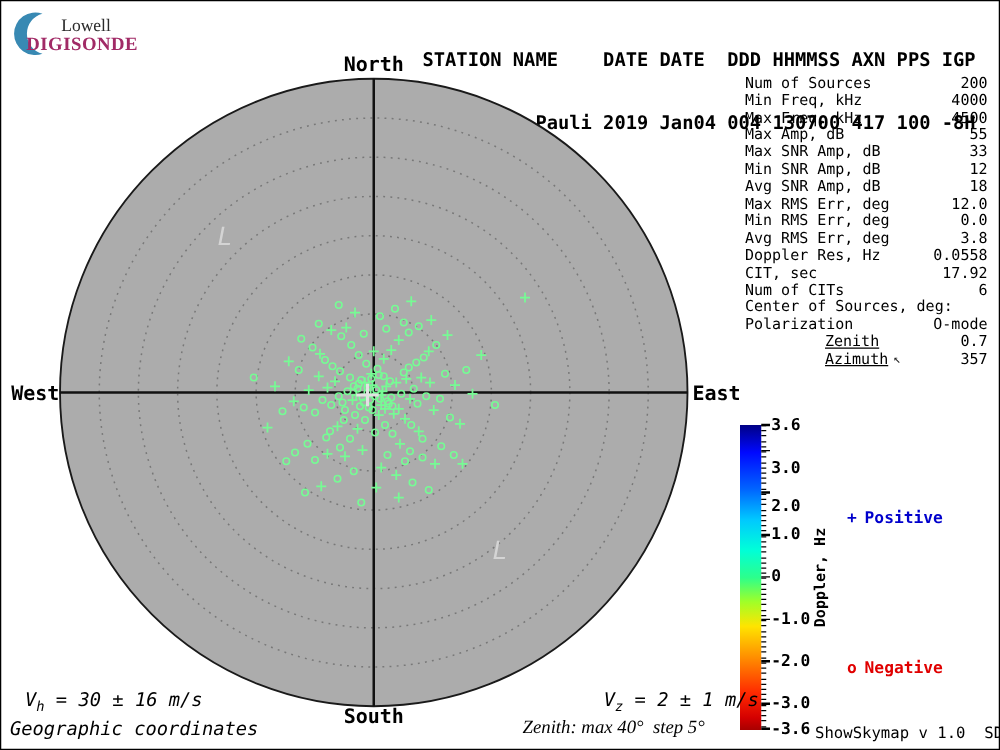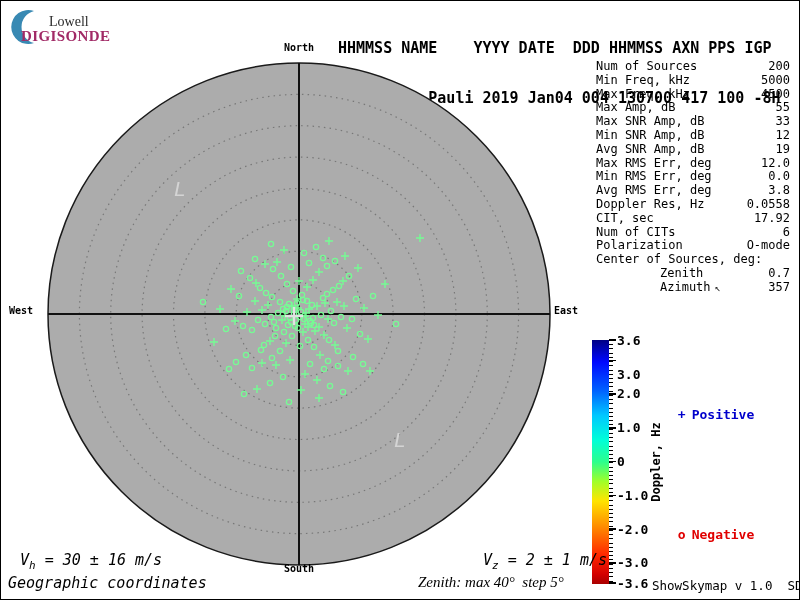--- a/index.html
+++ b/index.html
@@ -17,25 +17,25 @@
   .logo .digisonde{position:absolute;left:11px;top:21px;font-family:"Liberation Serif","DejaVu Serif",serif;font-weight:bold;font-size:15px;color:#a12a66;letter-spacing:0.4px;}
 
   
   .hdr{position:absolute;left:338px;top:7px;font-weight:bold;font-size:15px;line-height:16.5px;white-space:pre;}
 
   
   .params{position:absolute;left:596px;top:60px;width:194px;font-size:12px;line-height:13.8px;}
   .prow{display:flex;white-space:pre;}
   .prow .lab{flex:0 0 auto;}
   .prow .val{margin-left:auto;text-align:right;}
-  .prow.indent .lab{padding-left:64px;}
+  .prow.indent .lab{padding-left:64px;text-decoration:underline;}
   .prow .az-arrow{font-size:10px;padding-left:4px;color:#222;}
 
   
-  .compass{position:absolute;font-weight:bold;font-size:10px;text-align:center;}
+  .compass{position:absolute;font-weight:bold;font-size:16px;text-align:center;}
   .c-north{left:299px;top:42px;transform:translateX(-50%);}
   .c-south{left:299px;top:563px;transform:translateX(-50%);}
   .c-west{left:9px;top:305px;}
   .c-east{left:554px;top:305px;}
 
   
   #plot-svg{position:absolute;left:0;top:0;}
 
   
   .cbar{position:absolute;left:592px;top:340px;width:17px;height:244px;
@@ -70,40 +70,40 @@
 
 <div class="logo">
   <svg width="34" height="40" viewBox="0 0 34 40">
     <path d="M24,3 A17,17 0 1,0 24,35 A16.5,16.5 0 0,1 24,3 Z" fill="#3889b3"></path>
   </svg>
   <span class="lowell">Lowell</span>
   <span class="digisonde">DIGISONDE</span>
 </div>
 
 <div class="hdr">
-  <div>HHMMSS NAME    YYYY DATE  DDD HHMMSS AXN PPS IGP</div>
+  <div>STATION NAME    DATE DATE  DDD HHMMSS AXN PPS IGP</div>
   <div>Cachoeira Pauli 2019 Jan04 004 130700 417 100 -8H</div>
 </div>
 
 <div class="params">
     <div class="prow"><span class="lab">Num of Sources</span><span class="val">200</span></div>
-    <div class="prow"><span class="lab">Min Freq, kHz</span><span class="val">5000</span></div>
+    <div class="prow"><span class="lab">Min Freq, kHz</span><span class="val">4000</span></div>
     <div class="prow"><span class="lab">Max Freq, kHz</span><span class="val">4500</span></div>
     <div class="prow"><span class="lab">Max Amp, dB</span><span class="val">55</span></div>
     <div class="prow"><span class="lab">Max SNR Amp, dB</span><span class="val">33</span></div>
     <div class="prow"><span class="lab">Min SNR Amp, dB</span><span class="val">12</span></div>
-    <div class="prow"><span class="lab">Avg SNR Amp, dB</span><span class="val">19</span></div>
+    <div class="prow"><span class="lab">Avg SNR Amp, dB</span><span class="val">18</span></div>
     <div class="prow"><span class="lab">Max RMS Err, deg</span><span class="val">12.0</span></div>
     <div class="prow"><span class="lab">Min RMS Err, deg</span><span class="val">0.0</span></div>
     <div class="prow"><span class="lab">Avg RMS Err, deg</span><span class="val">3.8</span></div>
     <div class="prow"><span class="lab">Doppler Res, Hz</span><span class="val">0.0558</span></div>
     <div class="prow"><span class="lab">CIT, sec</span><span class="val">17.92</span></div>
     <div class="prow"><span class="lab">Num of CITs</span><span class="val">6</span></div>
+    <div class="prow"><span class="lab">Center of Sources, deg:</span><span class="val"></span></div>
     <div class="prow"><span class="lab">Polarization</span><span class="val">O-mode</span></div>
-    <div class="prow"><span class="lab">Center of Sources, deg:</span><span class="val"></span></div>
     <div class="prow indent"><span class="lab">Zenith</span><span class="val">0.7</span></div>
     <div class="prow indent"><span class="lab">Azimuth</span><span class="az-arrow">↖</span><span class="val">357</span></div>
   </div>
 
 <svg id="plot-svg" width="800" height="600" viewBox="0 0 800 600">
   <circle cx="299" cy="314" r="251" fill="#acacac" stroke="#1a1a1a" stroke-width="1.5"></circle>
   <g fill="none" stroke="#787878" stroke-width="1.2" stroke-dasharray="1.5 4.2">
     <circle cx="299" cy="314" r="31.4"></circle>
     <circle cx="299" cy="314" r="62.8"></circle>
     <circle cx="299" cy="314" r="94.1"></circle>
@@ -342,21 +342,21 @@
     <div class="cb-tick" style="left: 609px; top: 563.6px; width: 4px; height: 1px;"></div>
     <div class="cb-tick" style="left: 609px; top: 567.8px; width: 4px; height: 1px;"></div>
     <div class="cb-tick" style="left: 609px; top: 572px; width: 4px; height: 1px;"></div>
     <div class="cb-tick" style="left: 609px; top: 576.3px; width: 4px; height: 1px;"></div>
     <div class="cb-tick" style="left: 609px; top: 580.5px; width: 4px; height: 1px;"></div>
     <div class="cb-tick" style="left: 609px; top: 339.3px; width: 7px; height: 1.6px;"></div>
     <div class="cb-lab" style="top: 333.5px;">3.6</div>
     <div class="cb-tick" style="left: 609px; top: 359.5px; width: 7px; height: 1.6px;"></div>
     <div class="cb-lab" style="top: 368px;">3.0</div>
     <div class="cb-tick" style="left: 609px; top: 393.3px; width: 7px; height: 1.6px;"></div>
-    <div class="cb-lab" style="top: 387px; text-align: center;">2.0</div>
+    <div class="cb-lab" style="top: 399px; text-align: center;">2.0</div>
     <div class="cb-tick" style="left: 609px; top: 427px; width: 7px; height: 1.6px;"></div>
     <div class="cb-lab" style="top: 421.25px;">1.0</div>
     <div class="cb-tick" style="left: 609px; top: 460.8px; width: 7px; height: 1.6px;"></div>
     <div class="cb-lab" style="top: 455px;">0</div>
     <div class="cb-tick" style="left: 609px; top: 494.5px; width: 7px; height: 1.6px;"></div>
     <div class="cb-lab" style="top: 488.75px;">-1.0</div>
     <div class="cb-tick" style="left: 609px; top: 528.3px; width: 7px; height: 1.6px;"></div>
     <div class="cb-lab" style="top: 522.5px;">-2.0</div>
     <div class="cb-tick" style="left: 609px; top: 562px; width: 7px; height: 1.6px;"></div>
     <div class="cb-lab" style="top: 556.25px;">-3.0</div>

